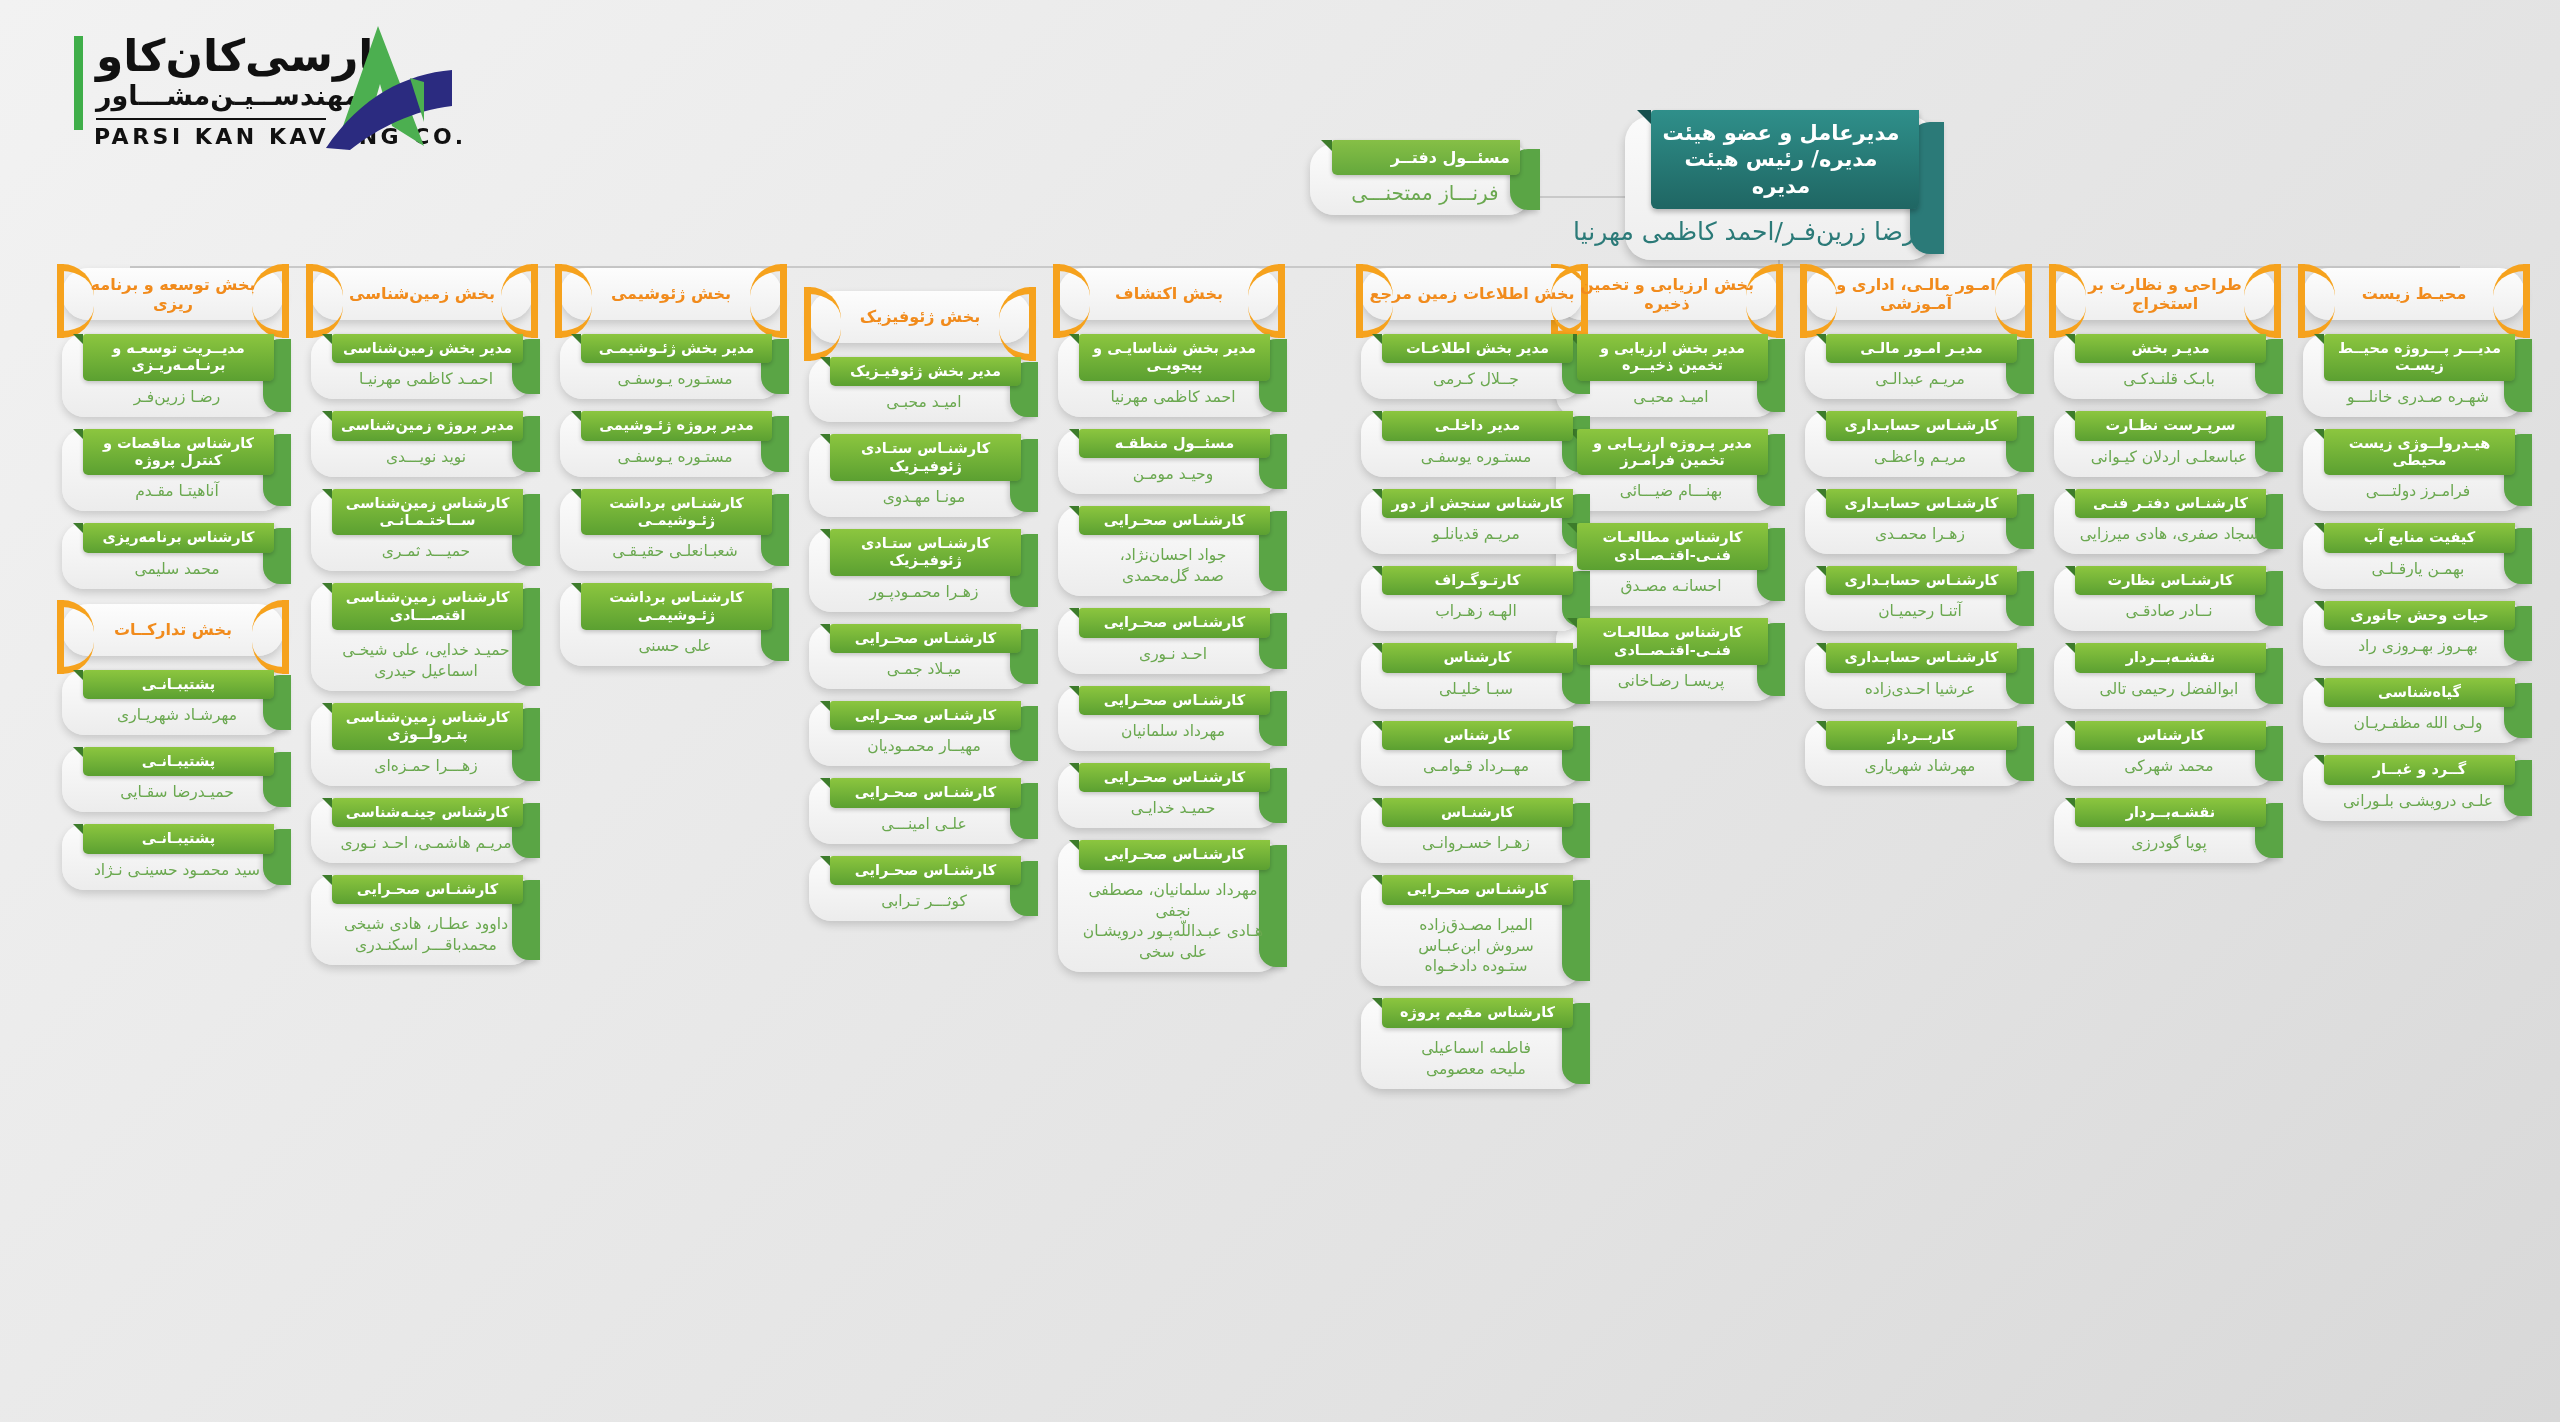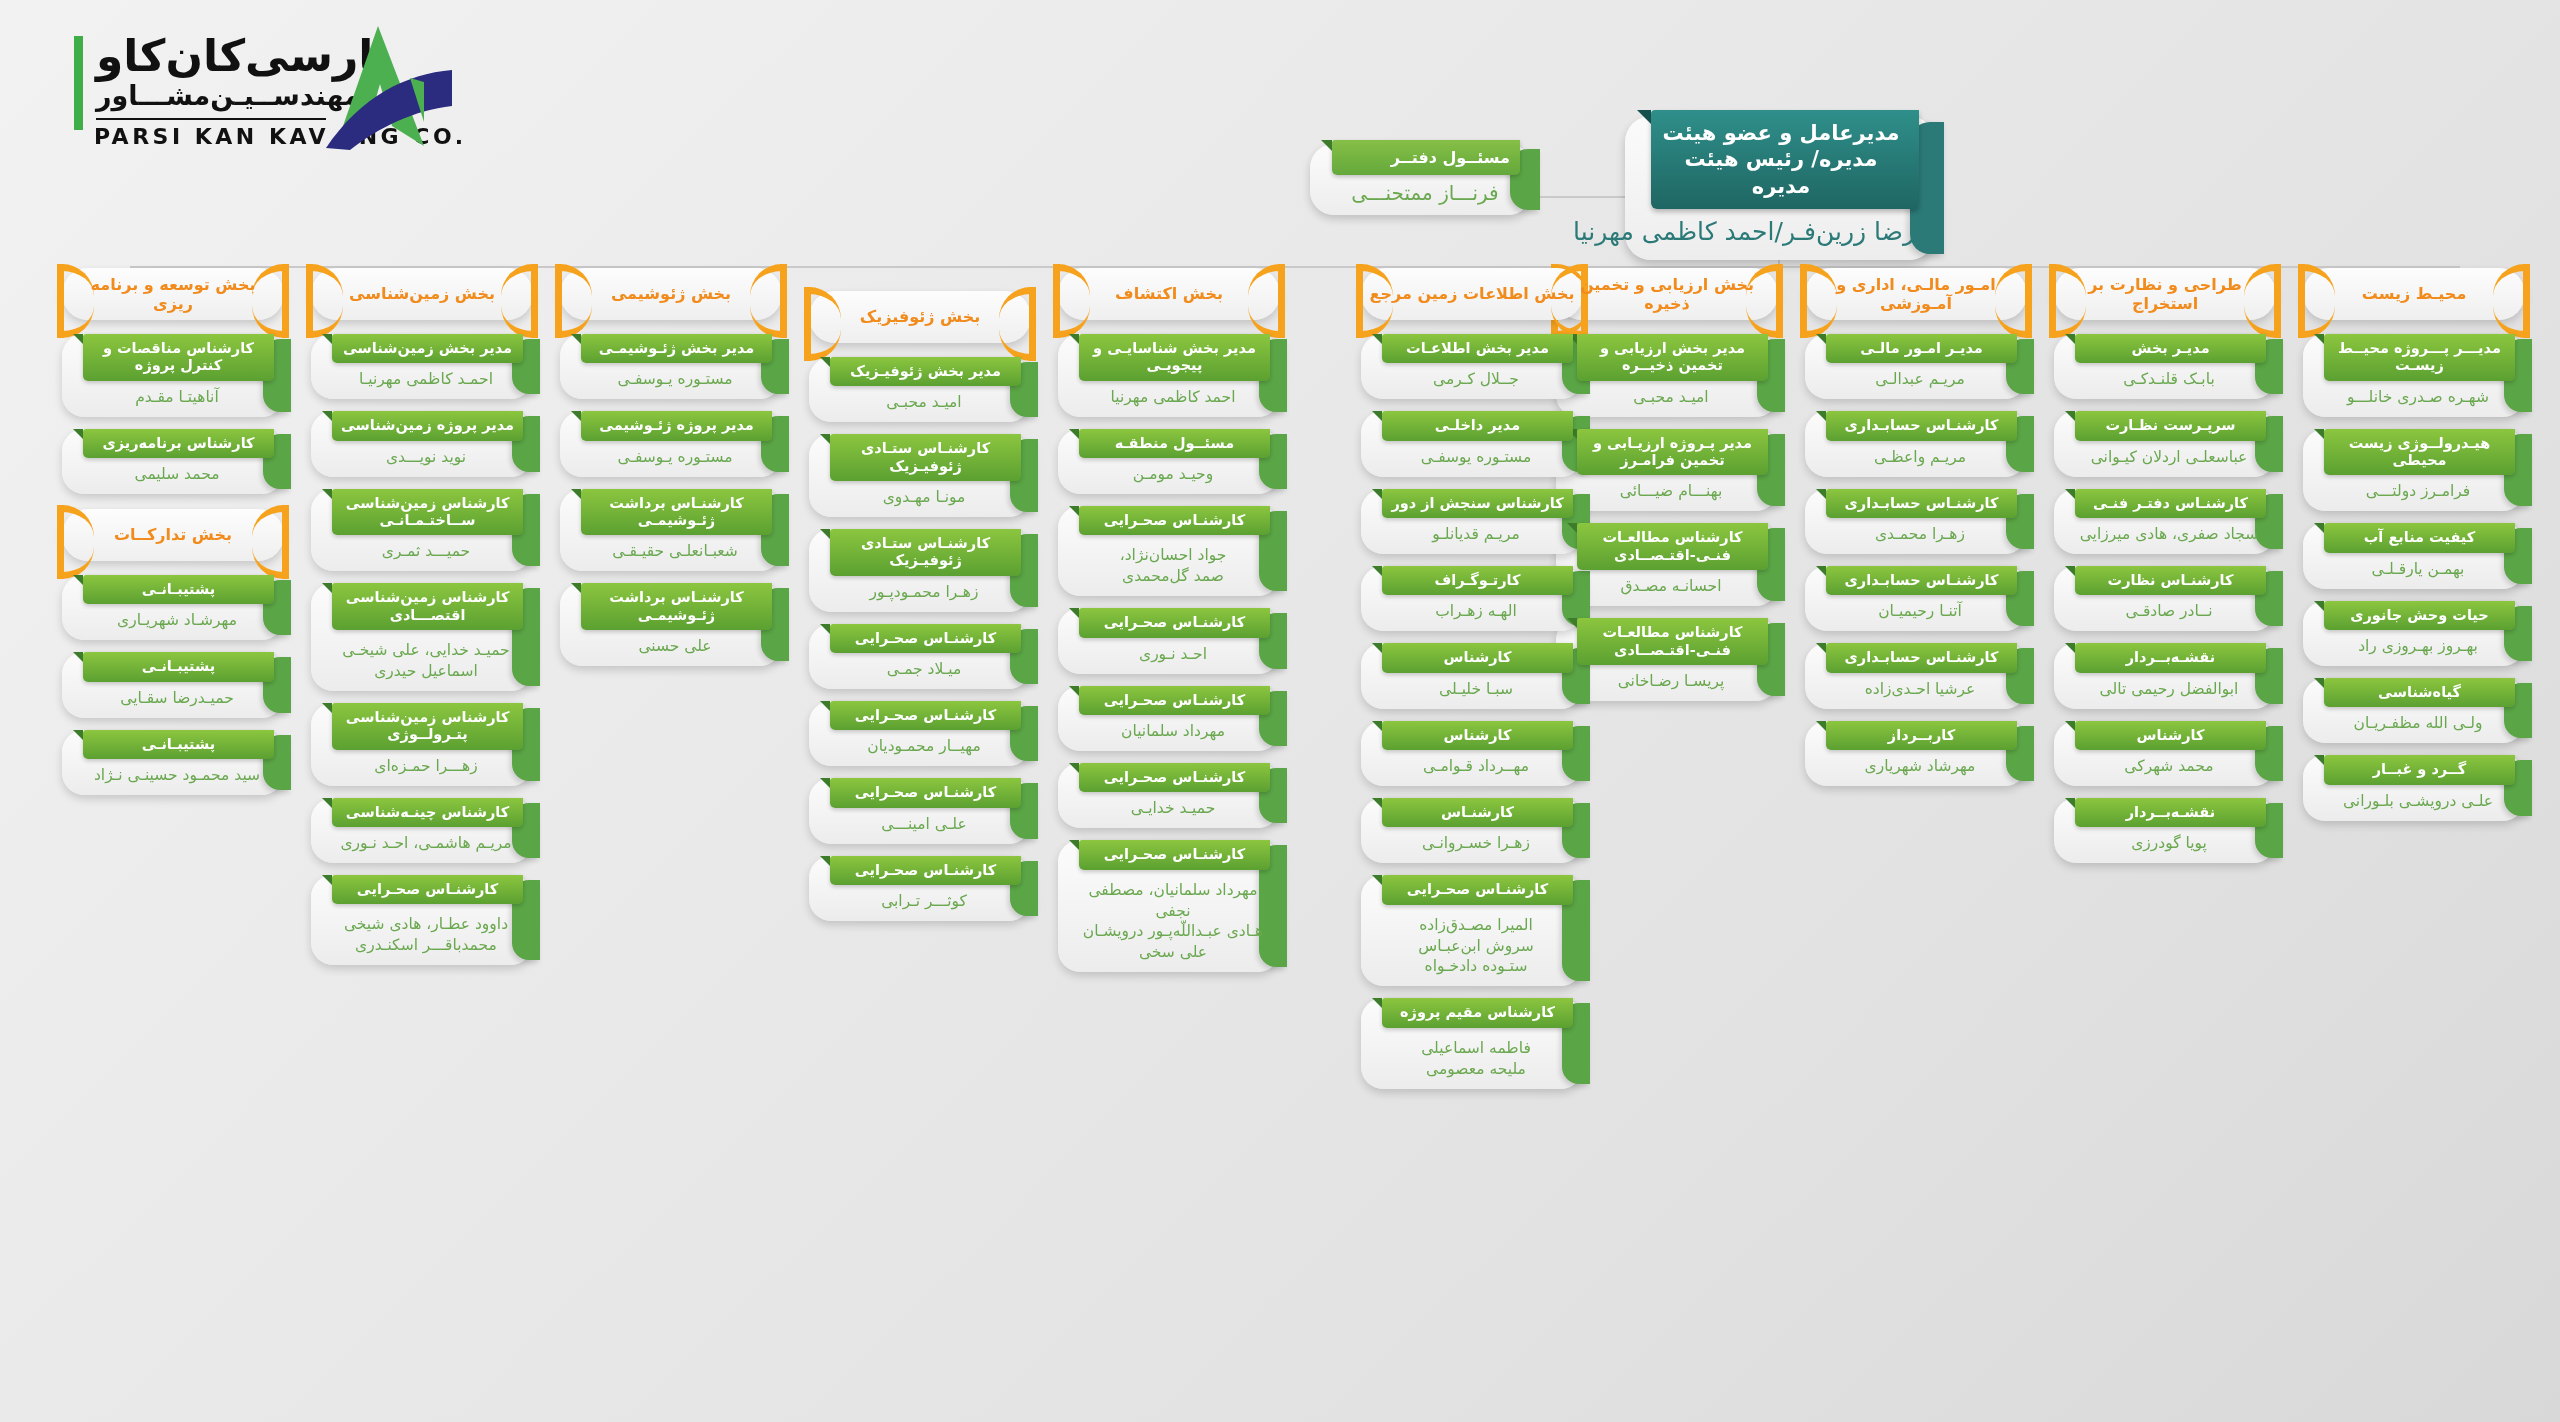--- a/index.html
+++ b/index.html
@@ -426,20 +426,24 @@
       <div class="card tall">
         <div class="ttl">کارشنـاس صحـرایی</div>
         <div class="nm">داوود عطـار، هادی شیخی<br>محمدباقـــر اسکنـدری</div>
       </div>
     </div>
     <div class="col" style="left: 62px;">
       <div class="dept">
         <span>بخش توسعه و برنامه ریزی</span>
       </div>
       <div class="card">
+        <div class="ttl">مدیــریت توسعـه و برنـامـه‌ریـزی</div>
+        <div class="nm">رضـا زرین‌فـر</div>
+      </div>
+      <div class="card">
         <div class="ttl">کارشناس مناقصات و کنترل پروژه</div>
         <div class="nm">آناهیتـا مقـدم</div>
       </div>
       <div class="card">
         <div class="ttl">کارشناس برنامه‌ریزی</div>
         <div class="nm">محمد سلیمی</div>
       </div>
       <div class="dept" style="margin-top: 14px;">
         <span>بخش تدارکــات</span>
       </div>

